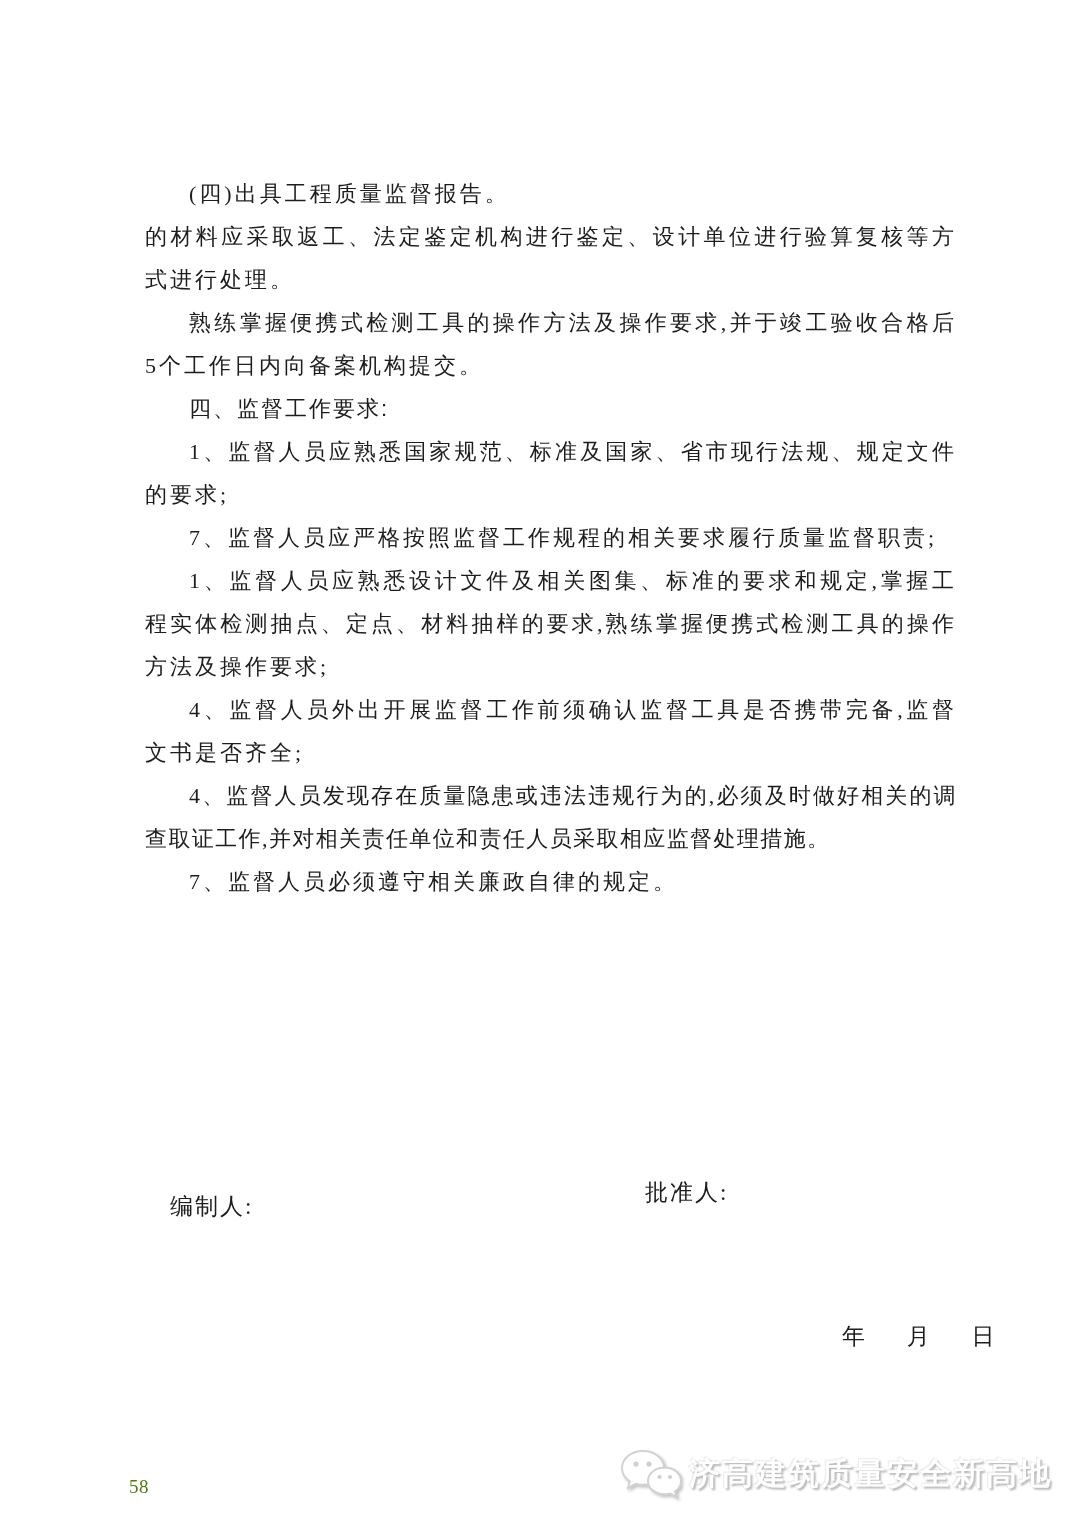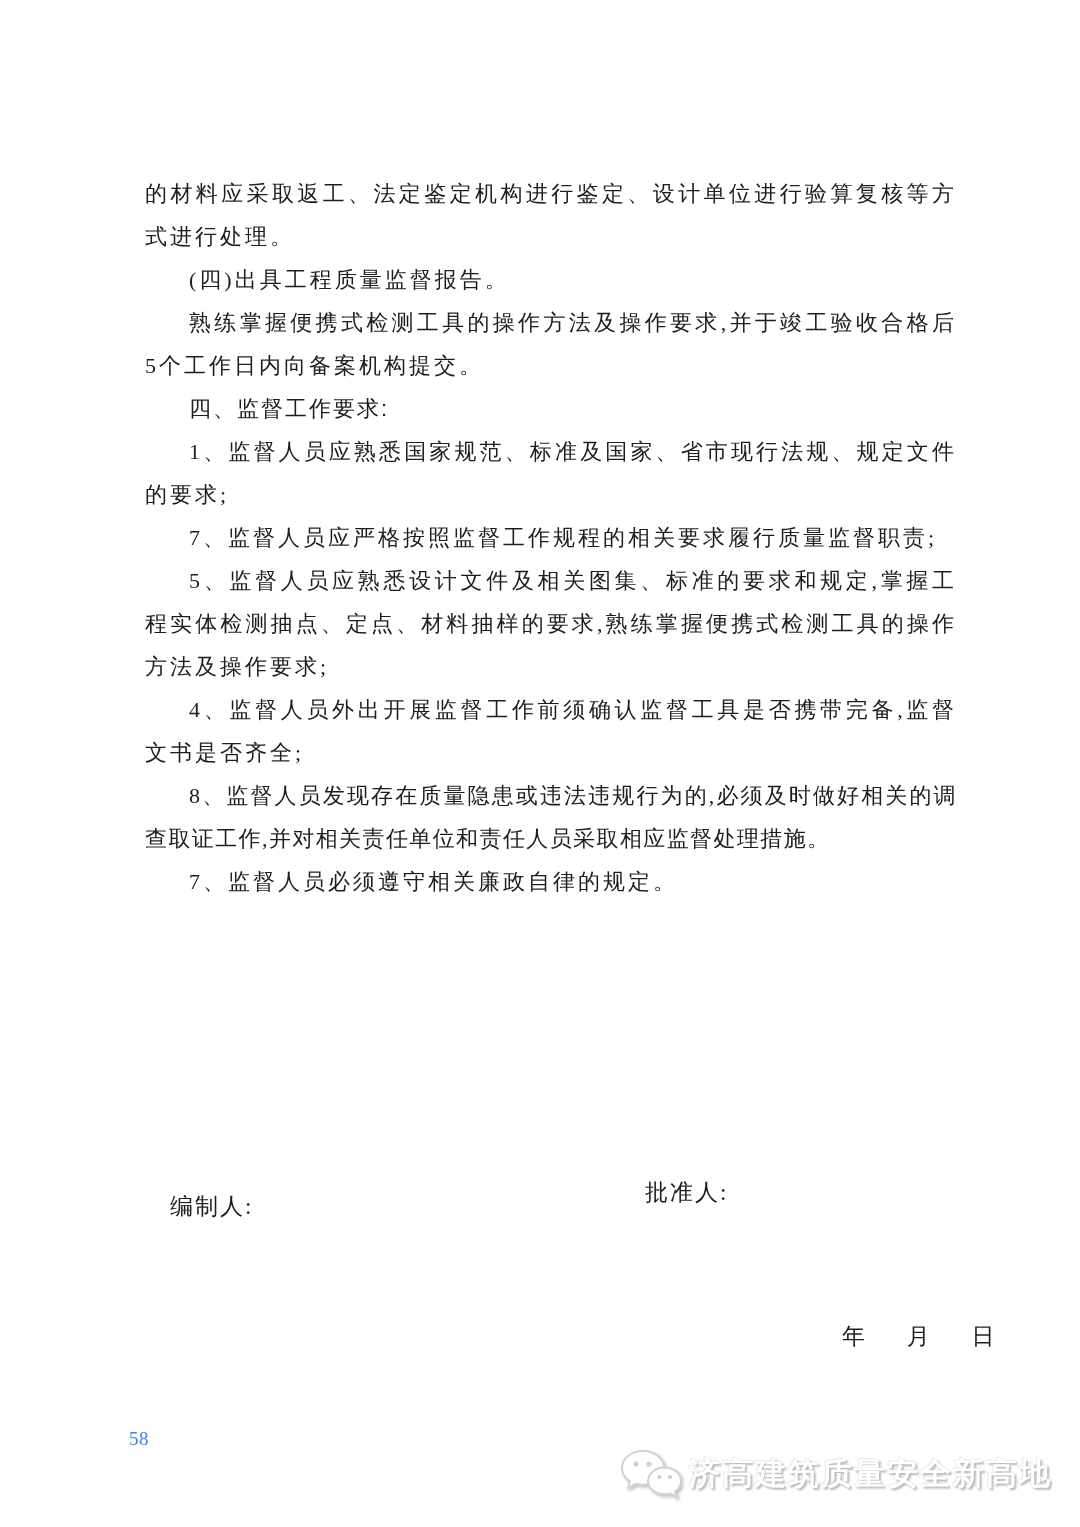--- a/index.html
+++ b/index.html
@@ -56,23 +56,23 @@
     position: absolute;
     left: 842px;
     top: 1321px;
     font-size: 23px;
     word-spacing: 36px;
     white-space: nowrap;
   }
   .page-number {
     position: absolute;
     left: 129px;
-    top: 1428px;
+    top: 1476px;
     font-size: 19px;
-    color: #3b82f6;
+    color: #4d7c0f;
     letter-spacing: 0.5px;
   }
   .footer-watermark {
     position: absolute;
     right: 28px;
     top: 1448px;
     display: flex;
     align-items: center;
     gap: 8px;
     user-select: none;
@@ -92,29 +92,29 @@
     filter: drop-shadow(2px 2px 1.5px #c4c4c4);
   }
 </style>
 </head>
 <body>
 
 <div class="page">
 
   <div class="doc">
 
-  <p class="doc-par no-indent">的材料应采取返工、法定鉴定机构进行鉴定、设计单位进行验算复核等方式进行处理。</p>
-      <p class="doc-par">(四)出具工程质量监督报告。</p>
+  <p class="doc-par">(四)出具工程质量监督报告。</p>
+      <p class="doc-par no-indent">的材料应采取返工、法定鉴定机构进行鉴定、设计单位进行验算复核等方式进行处理。</p>
       <p class="doc-par">熟练掌握便携式检测工具的操作方法及操作要求,并于竣工验收合格后5个工作日内向备案机构提交。</p>
       <p class="doc-par bold-heading">四、监督工作要求:</p>
       <p class="doc-par">1、监督人员应熟悉国家规范、标准及国家、省市现行法规、规定文件的要求;</p>
       <p class="doc-par">7、监督人员应严格按照监督工作规程的相关要求履行质量监督职责;</p>
-      <p class="doc-par">5、监督人员应熟悉设计文件及相关图集、标准的要求和规定,掌握工程实体检测抽点、定点、材料抽样的要求,熟练掌握便携式检测工具的操作方法及操作要求;</p>
+      <p class="doc-par">1、监督人员应熟悉设计文件及相关图集、标准的要求和规定,掌握工程实体检测抽点、定点、材料抽样的要求,熟练掌握便携式检测工具的操作方法及操作要求;</p>
       <p class="doc-par">4、监督人员外出开展监督工作前须确认监督工具是否携带完备,监督文书是否齐全;</p>
-      <p class="doc-par tight">8、监督人员发现存在质量隐患或违法违规行为的,必须及时做好相关的调查取证工作,并对相关责任单位和责任人员采取相应监督处理措施。</p>
+      <p class="doc-par tight">4、监督人员发现存在质量隐患或违法违规行为的,必须及时做好相关的调查取证工作,并对相关责任单位和责任人员采取相应监督处理措施。</p>
       <p class="doc-par">7、监督人员必须遵守相关廉政自律的规定。</p>
     </div>
 
   <div class="sig-label sig-preparer">编制人:</div>
   <div class="sig-label sig-approver">批准人:</div>
 
   <div class="date-line">年 月 日</div>
 
   <div class="page-number">58</div>
 

